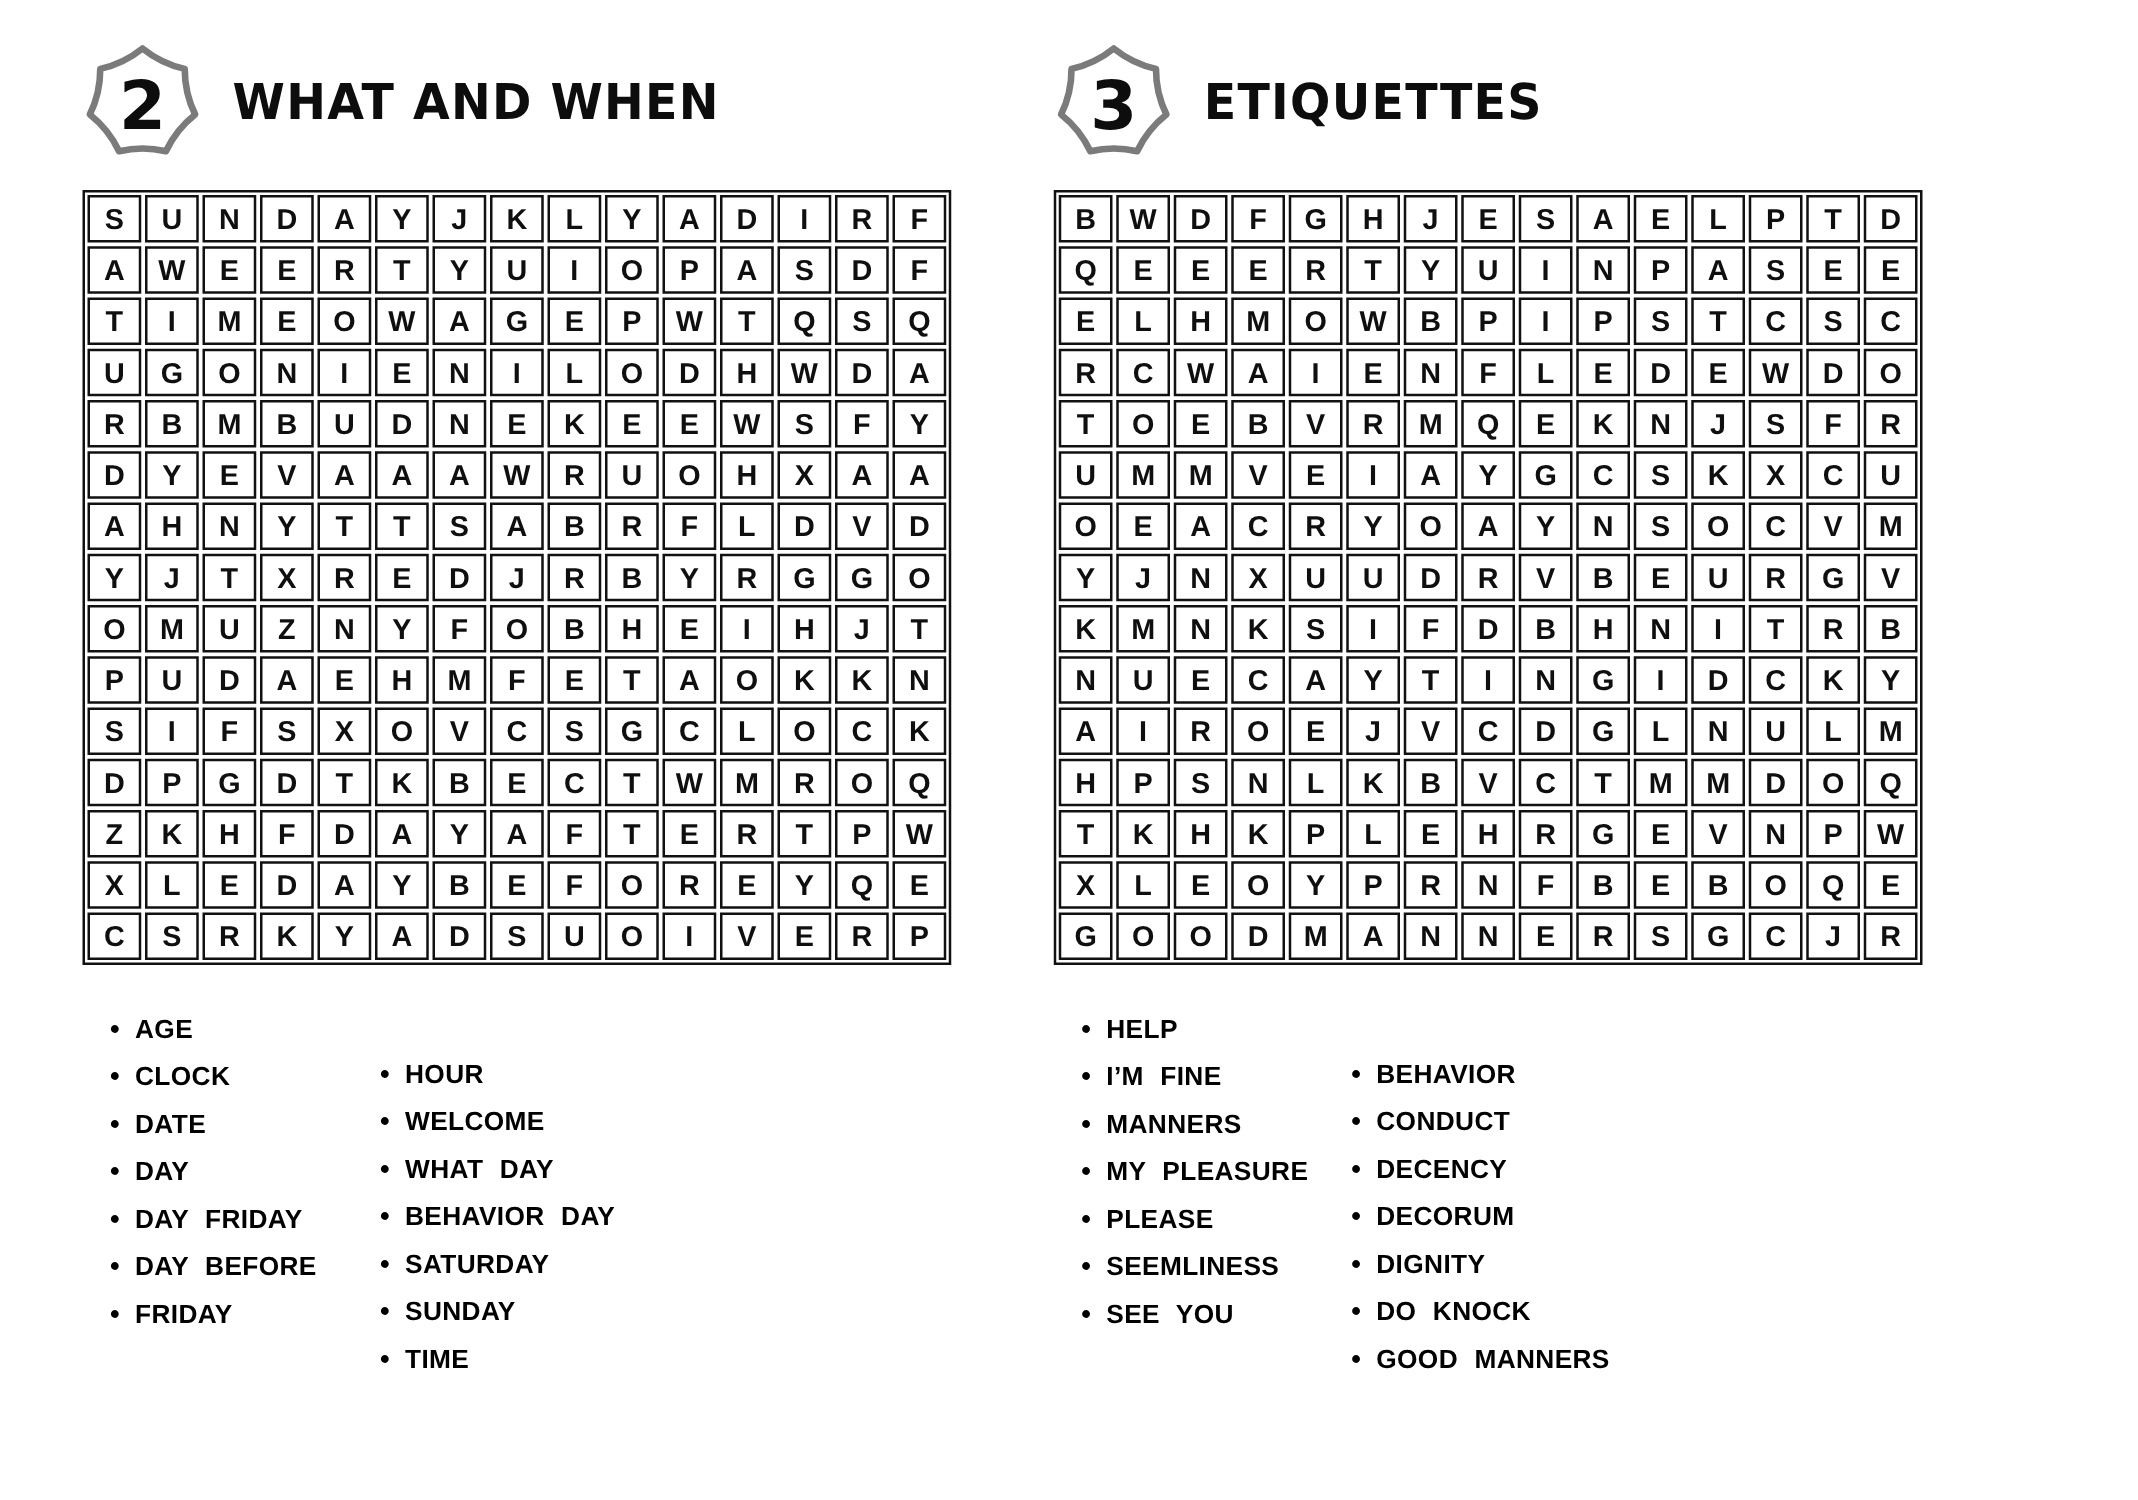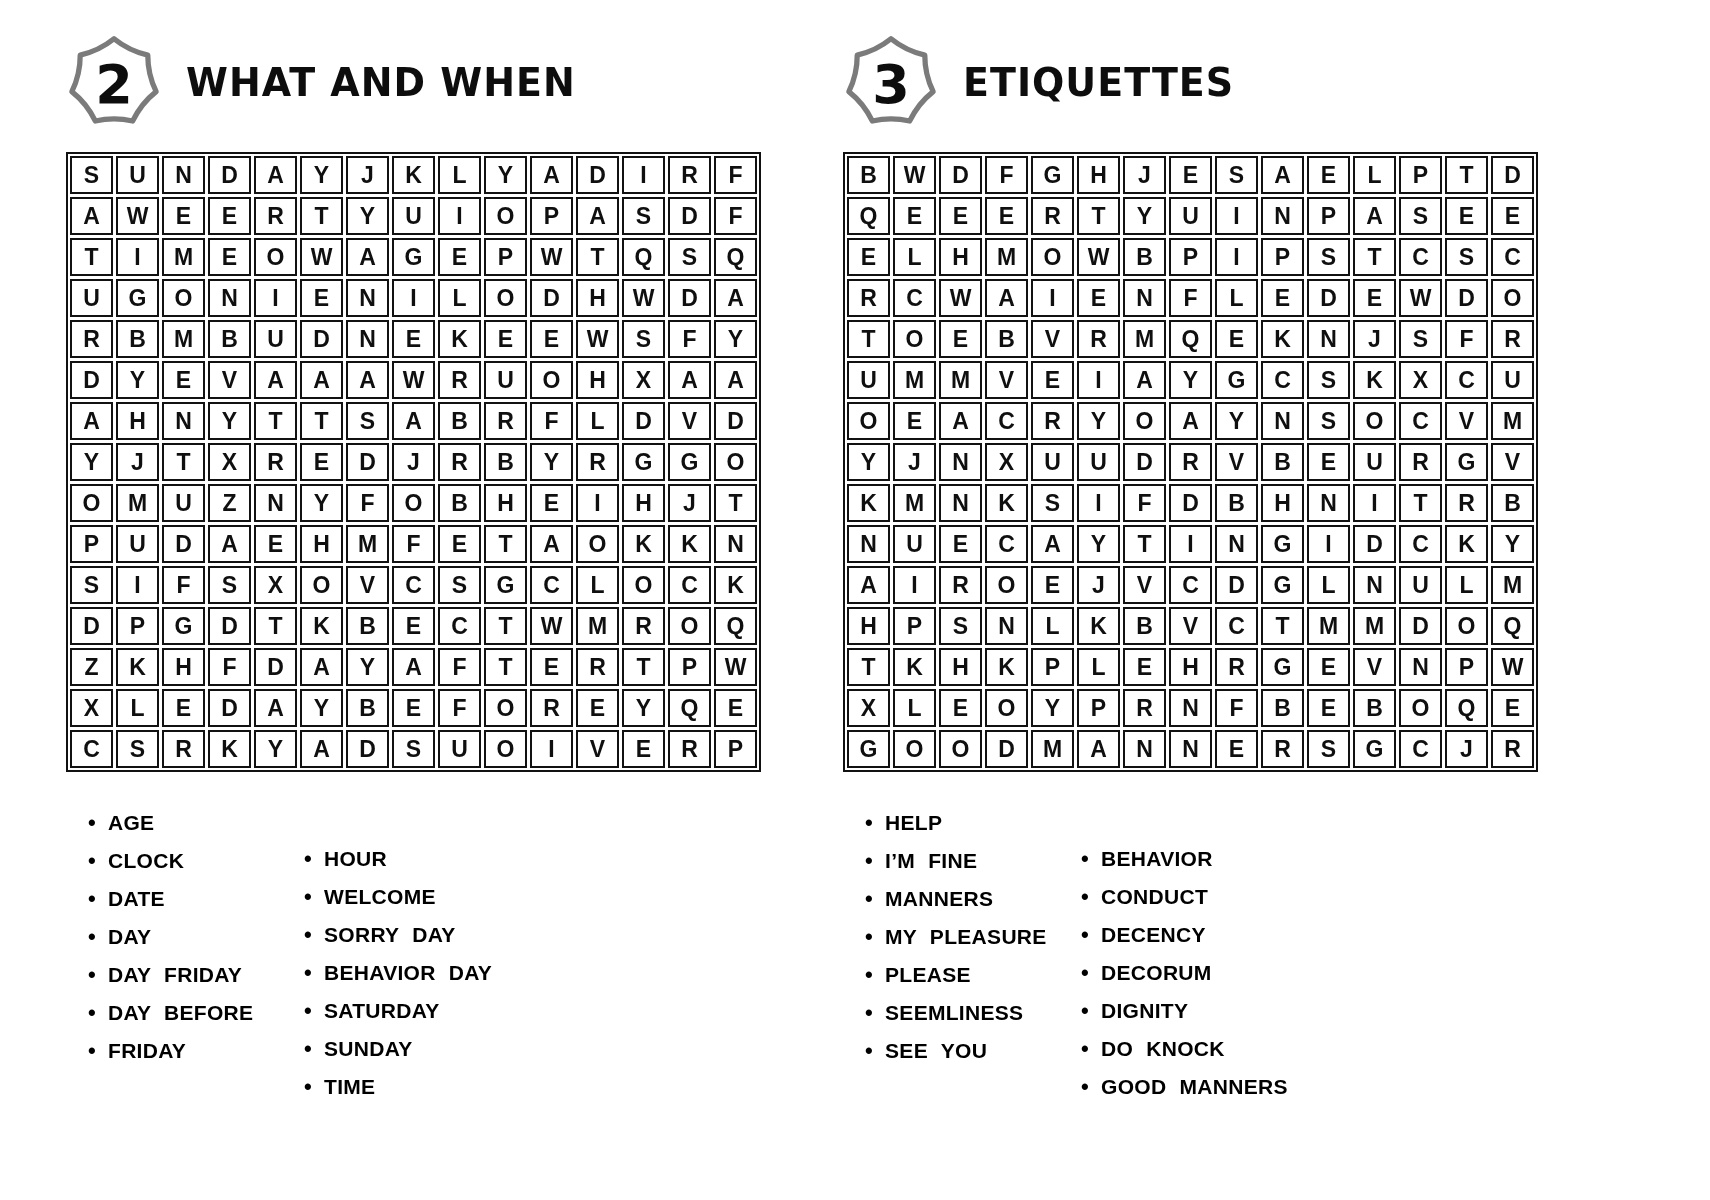--- a/index.html
+++ b/index.html
@@ -363,21 +363,21 @@
           <li>CLOCK</li>
           <li>DATE</li>
           <li>DAY</li>
           <li>DAY FRIDAY</li>
           <li>DAY BEFORE</li>
           <li>FRIDAY</li>
         </ul>
         <ul class="word-col">
           <li>HOUR</li>
           <li>WELCOME</li>
-          <li>SORRY DAY</li>
+          <li>WHAT DAY</li>
           <li>BEHAVIOR DAY</li>
           <li>SATURDAY</li>
           <li>SUNDAY</li>
           <li>TIME</li>
         </ul>
       </div>
   </section>
 
   <section class="panel right">
     <div class="panel-header">

